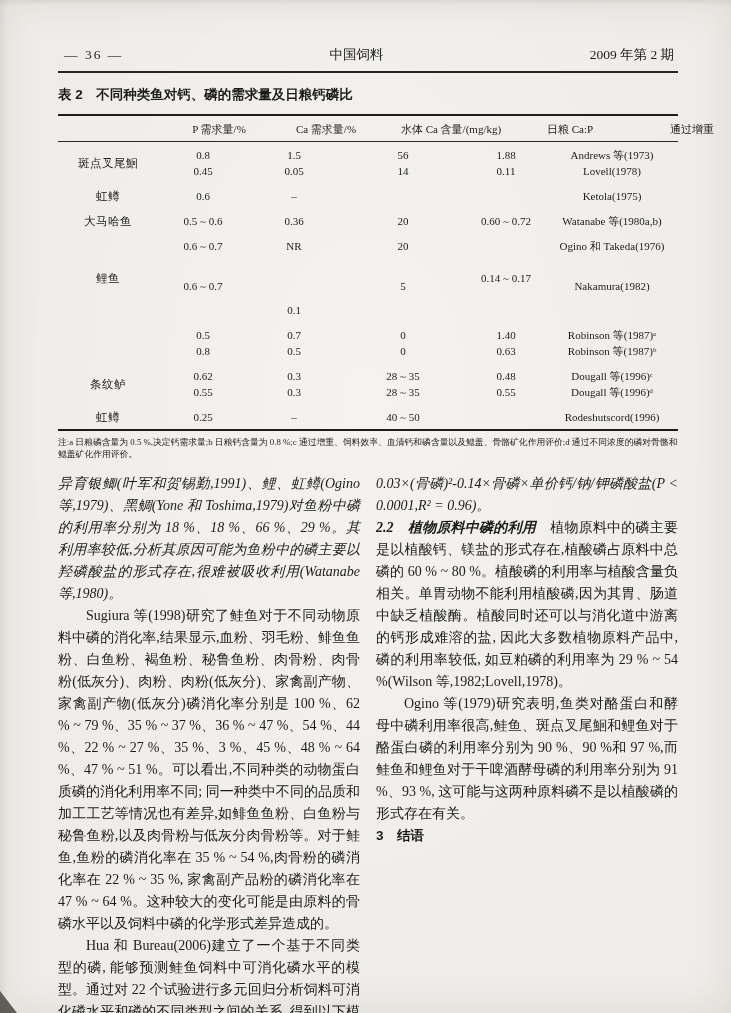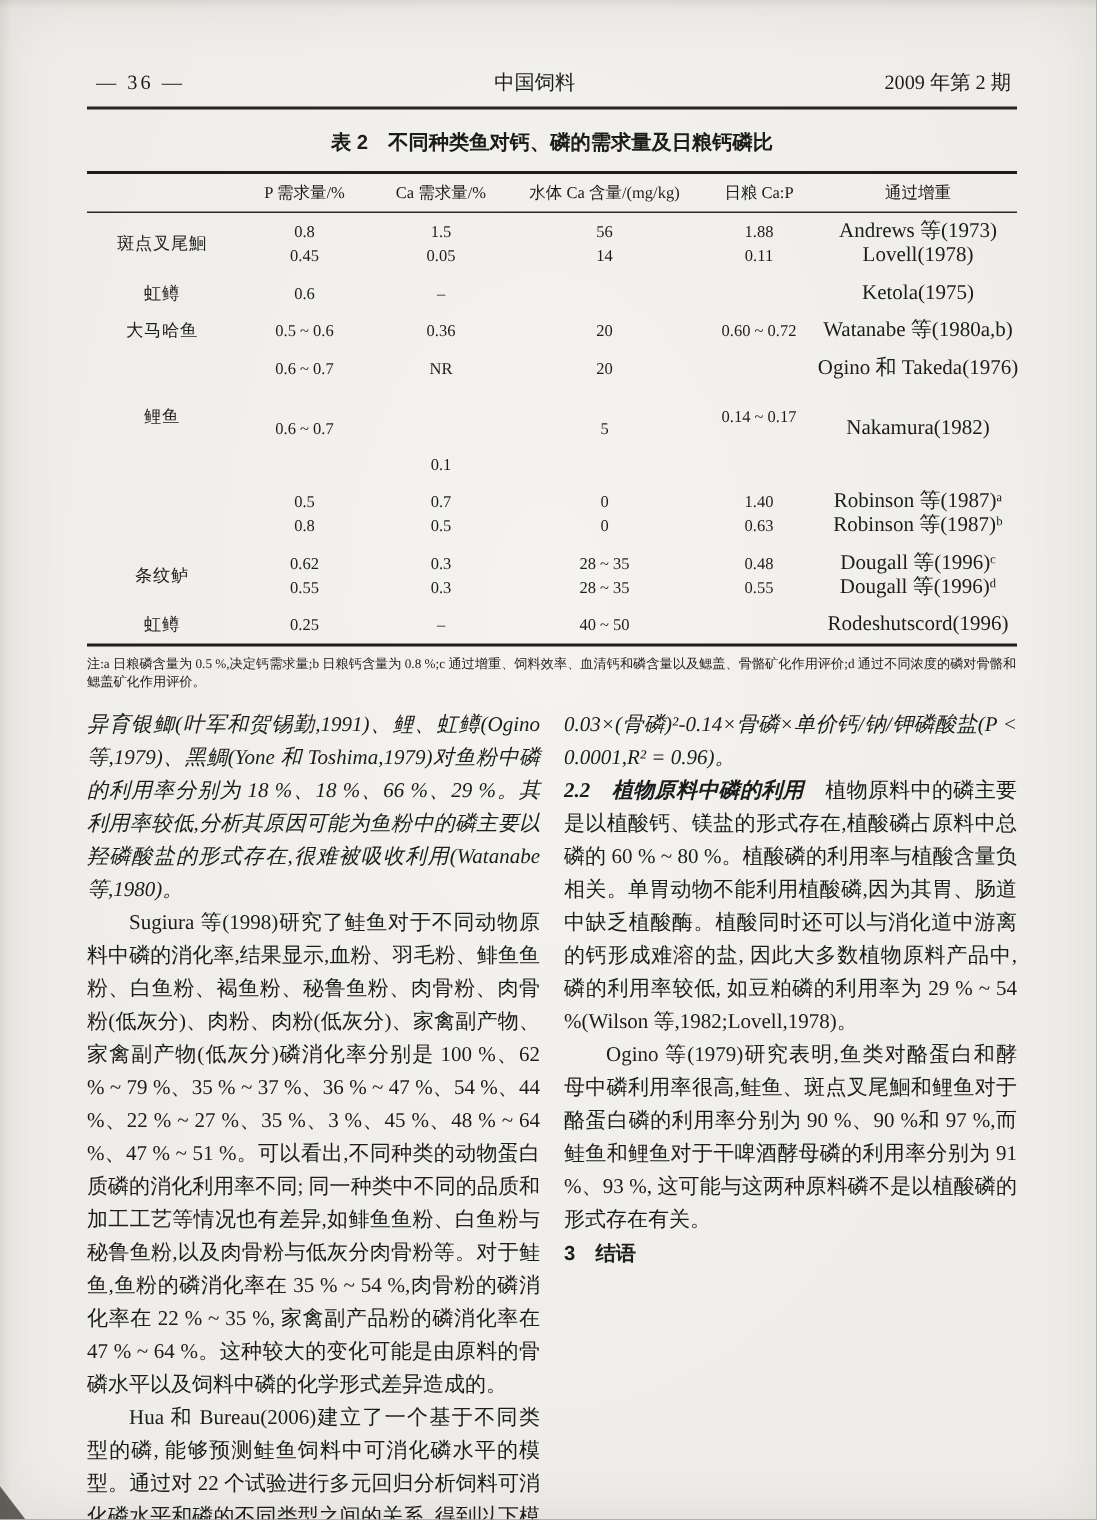--- a/index.html
+++ b/index.html
@@ -23,34 +23,34 @@
     clip-path:polygon(0 15%, 0 100%, 85% 100%);
     opacity:.85;
   }
   .content{position:absolute;left:58px;top:46px;width:620px;}
   
   .pg-header{display:flex;justify-content:space-between;align-items:baseline;
     font-size:13.5px;padding:0 4px 0 6px;}
   .pg-header .pgnum{letter-spacing:2px;}
   .header-rule{border-top:2.2px solid #26251f;margin-top:7px;}
   
-  .table-title{text-align:center;font-weight:bold;font-size:13.5px;
+  .table-title{text-align:left;font-weight:bold;font-size:13.5px;
     font-family:"Liberation Sans","DejaVu Sans",sans-serif;
     margin:13px 0 10px;}
   
   .data-table{border-top:2.4px solid #1e1d18;border-bottom:2.4px solid #1e1d18;}
   .t-head{display:grid;grid-template-columns:100px 90px 92px 126px 80px 132px;
-    border-bottom:1.2px solid #2a2923;padding:5px 0 4px;}
+    border-bottom:1.2px solid #2a2923;padding:5px 0 4px;gap:16px;}
   .t-head .tc{font-size:11px;}
   .t-group{display:grid;grid-template-columns:100px 90px 92px 126px 80px 132px;
     padding:4.5px 0;}
   .tc{display:flex;align-items:center;justify-content:center;text-align:center;
     font-size:11px;line-height:16px;min-height:16px;white-space:nowrap;}
   .tc.species{font-size:11.5px;letter-spacing:.5px;}
-  .tc.src{font-size:14px;}
+  .tc.src{font-size:11px;}
   .table-note{font-size:8.8px;line-height:12px;margin-top:5px;color:#23221d;}
   
   .columns{display:flex;gap:16px;margin-top:13px;}
   .col{width:302px;font-size:14px;line-height:22px;text-align:justify;}
   .para{margin:0;}
   .para.indent{text-indent:2em;}
   .para.plain{text-indent:0;font-style:italic;}
   .sec{font-weight:600;font-style:italic;}
   .para.heading-bold{font-style:normal;}
   .para.heading-bold .sec{font-style:normal;font-weight:bold;

